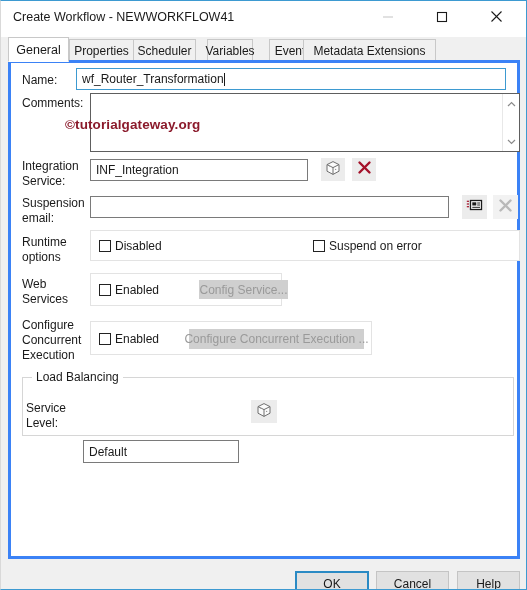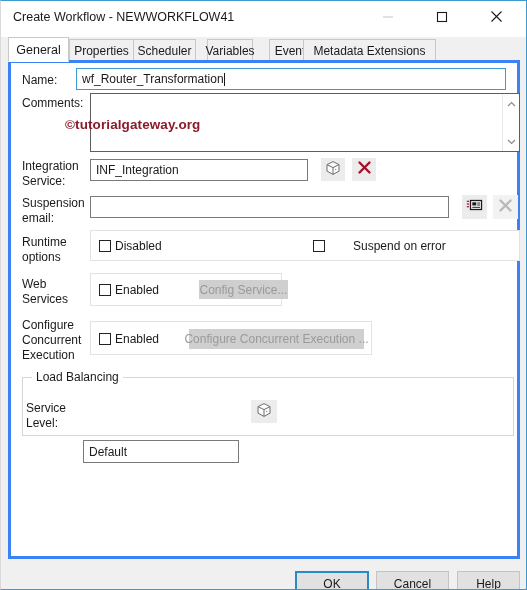--- a/index.html
+++ b/index.html
@@ -351,21 +351,21 @@
         </span>
       </div>
 
       <div class="lbl" style="left:11px; top:172px;">Runtime
 options</div>
       <div class="panel" style="left:79px; top:167px; width:430px; height:31px;"></div>
       <div class="cbox-wrap" style="left:88px; top:176px;">
         <span class="cbox"></span>
         <span>Disabled</span>
       </div>
-      <div class="cbox-wrap" style="left:302px; top:176px;gap:24px;">
+      <div class="cbox-wrap" style="left:302px; top:176px;">
         <span class="cbox"></span>
         <span>Suspend on error</span>
       </div>
 
       <div class="lbl" style="left:11px; top:214px;">Web
 Services</div>
       <div class="panel" style="left:79px; top:210px; width:192px; height:33px;"></div>
       <div class="cbox-wrap" style="left:88px; top:220px;">
         <span class="cbox"></span>
         <span>Enabled</span>

